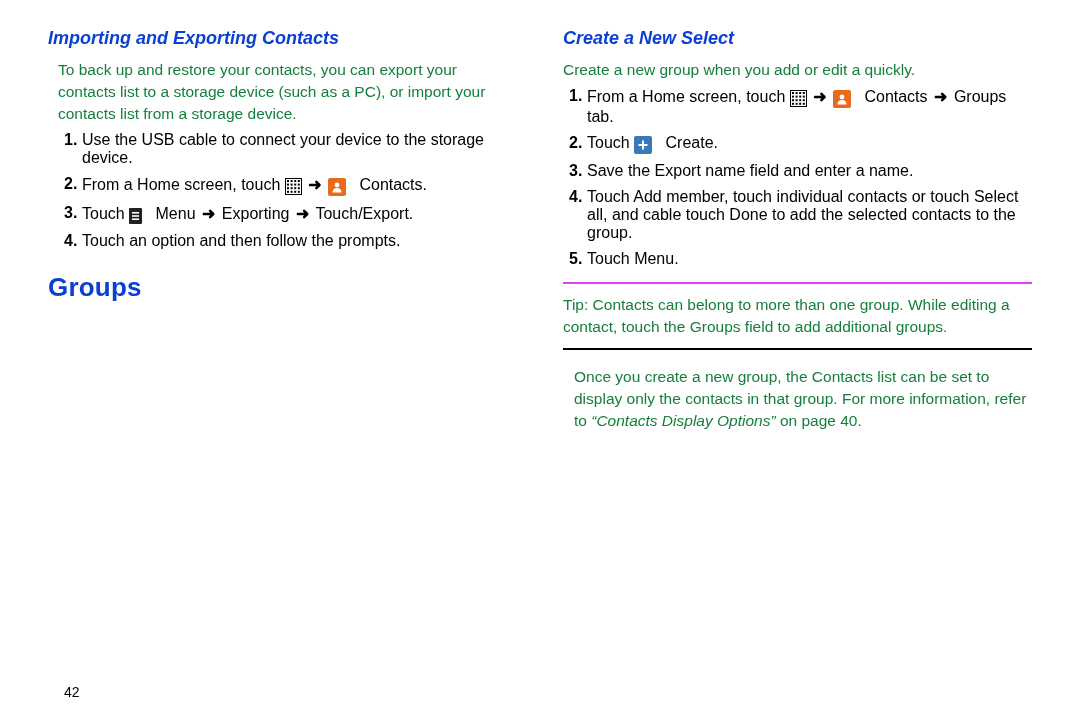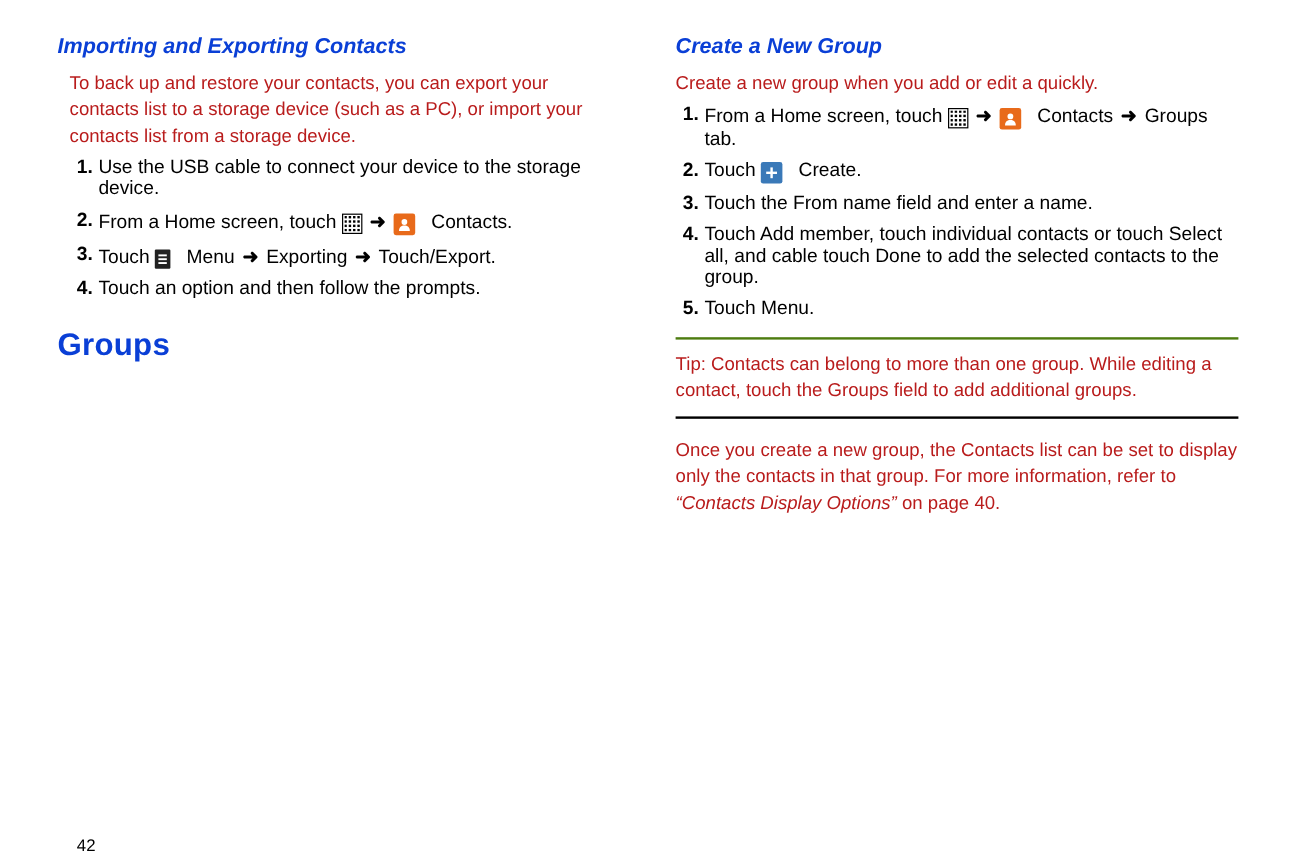--- a/index.html
+++ b/index.html
@@ -26,21 +26,21 @@
     font-family: Arial, Helvetica, sans-serif;
     font-weight: 900;
     font-size: 26px;
     margin-top: 22px;
     margin-bottom: 8px;
     letter-spacing: 0.2px;
   }
   .body, .step, .tip, .after {
     font-size: 15.5px;
     line-height: 1.42;
-    color: #b91c1c;
+    color: #15803d;
   }
   .body { margin: 0 0 6px 10px; }
   .steps { list-style: none; margin: 6px 0 0 10px; }
   .steps > li { display: flex; margin-bottom: 8px; }
   .num { font-weight: bold; min-width: 24px; flex-shrink: 0; padding-left: 6px; }
   .steptxt { flex: 1; }
   .bold { font-weight: normal; }
   .arrow { font-weight: bold; margin: 0 2px; }
   .iconbox {
     display: inline-flex;
@@ -66,30 +66,30 @@
     border-radius: 1px;
   }
   .iconbox.menu svg { width: 9px; height: 12px; }
   .iconbox.plus {
     width: 18px; height: 18px;
     background: #3a79b8;
     border-radius: 2px;
   }
   .iconbox.plus svg { width: 12px; height: 12px; }
   .tipbox {
-    border-top: 2px solid #4d7c0f;
+    border-top: 2px solid #d946ef;
     border-bottom: 2px solid #000;
     padding: 10px 0 10px 0;
     margin: 14px 0 16px 0;
   }
   .after { margin-left: 10px; }
   .xref-italic { font-style: italic; }
   .pagenum {
     position: absolute;
-    bottom: 8px;
+    bottom: 20px;
     left: 64px;
     font-size: 14px;
   }
 </style>
 </head>
 <body>
 
 <div class="page">
 
   <div class="col col-left">
@@ -162,21 +162,21 @@
       <li>
         <span class="num">4.</span>
         <span class="steptxt">Touch an option and then follow the prompts.</span>
       </li>
     </ol>
 
     <div class="h2">Groups</div>
   </div>
 
   <div class="col col-right">
-    <div class="subhead">Create a New Group</div>
+    <div class="subhead">Create a New Select</div>
     <p class="body" style="margin-left:0">Create a new group when you add or edit a quickly.</p>
 
     <ol class="steps" style="margin-left:0">
       <li>
         <span class="num">1.</span>
         <span class="steptxt">
           <span>From a Home screen, touch </span>
           <span class="iconbox apps">
             <svg viewBox="0 0 13 13">
                 <g fill="#000">
@@ -224,21 +224,21 @@
                 </g>
               </svg>
           </span>
           <span>&nbsp;</span>
           <span class="bold">Create</span><span>.</span>
         </span>
       </li>
       <li>
         <span class="num">3.</span>
         <span class="steptxt">
-          <span>Touch the </span><span class="bold">From name</span><span> field and enter a name.</span>
+          <span>Save the </span><span class="bold">Export name</span><span> field and enter a name.</span>
         </span>
       </li>
       <li>
         <span class="num">4.</span>
         <span class="steptxt">
           <span>Touch </span><span class="bold">Add member</span><span>, touch individual contacts or touch </span><span class="bold">Select all</span><span>, and cable touch </span><span class="bold">Done</span><span> to add the selected contacts to the group.</span>
         </span>
       </li>
       <li>
         <span class="num">5.</span>
@@ -247,19 +247,19 @@
         </span>
       </li>
     </ol>
 
     <div class="tipbox">
       <p class="tip">
         <span class="bold">Tip:</span><span> Contacts can belong to more than one group. While editing a contact, touch the </span><span class="bold">Groups</span><span> field to add additional groups.</span>
       </p>
     </div>
 
-    <p class="after" style="margin-left:0">
+    <p class="after" style="margin-left:11px">
       <span>Once you create a new group, the Contacts list can be set to display only the contacts in that group. For more information, refer to </span><span class="xref-italic">“Contacts Display Options”</span><span> on page 40.</span>
     </p>
   </div>
 
   <div class="pagenum">42</div>
 </div>
 
 </body></html>

